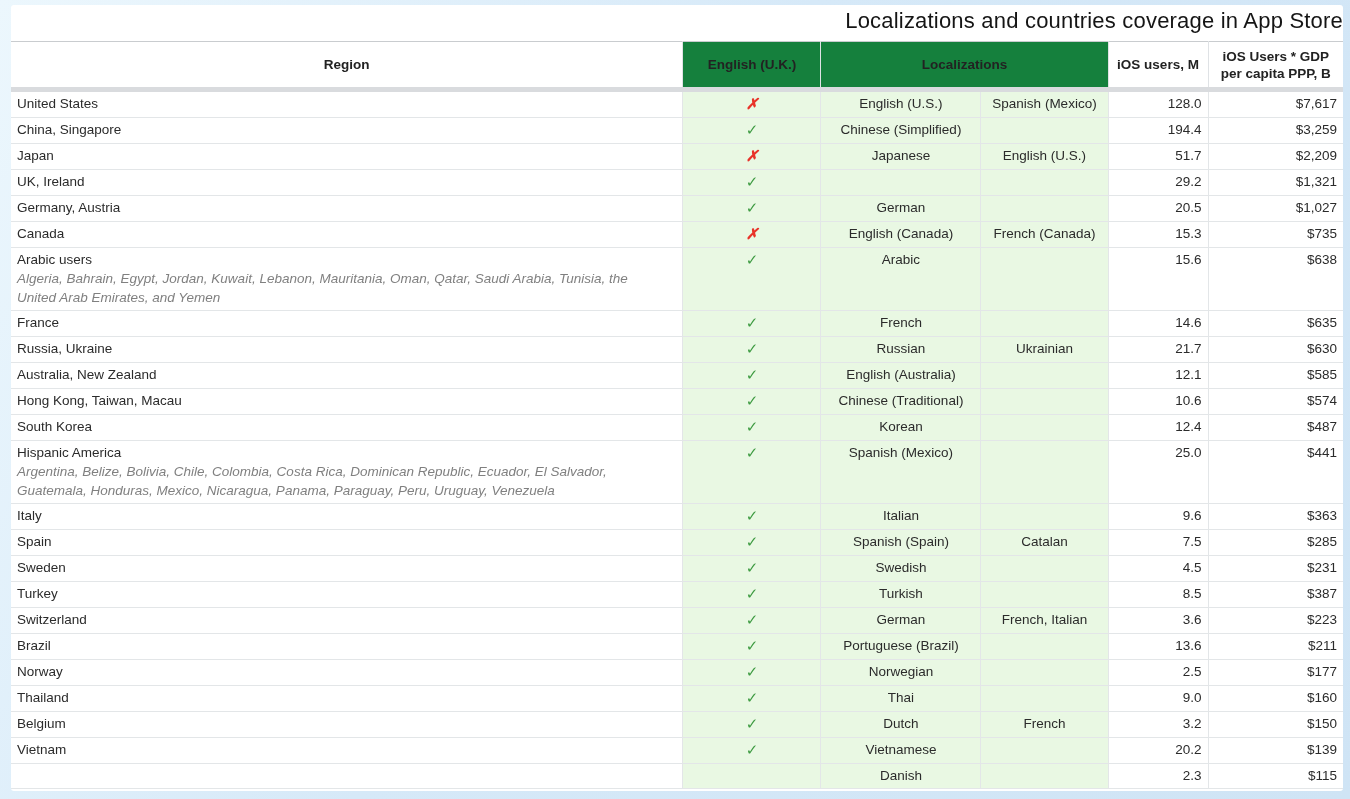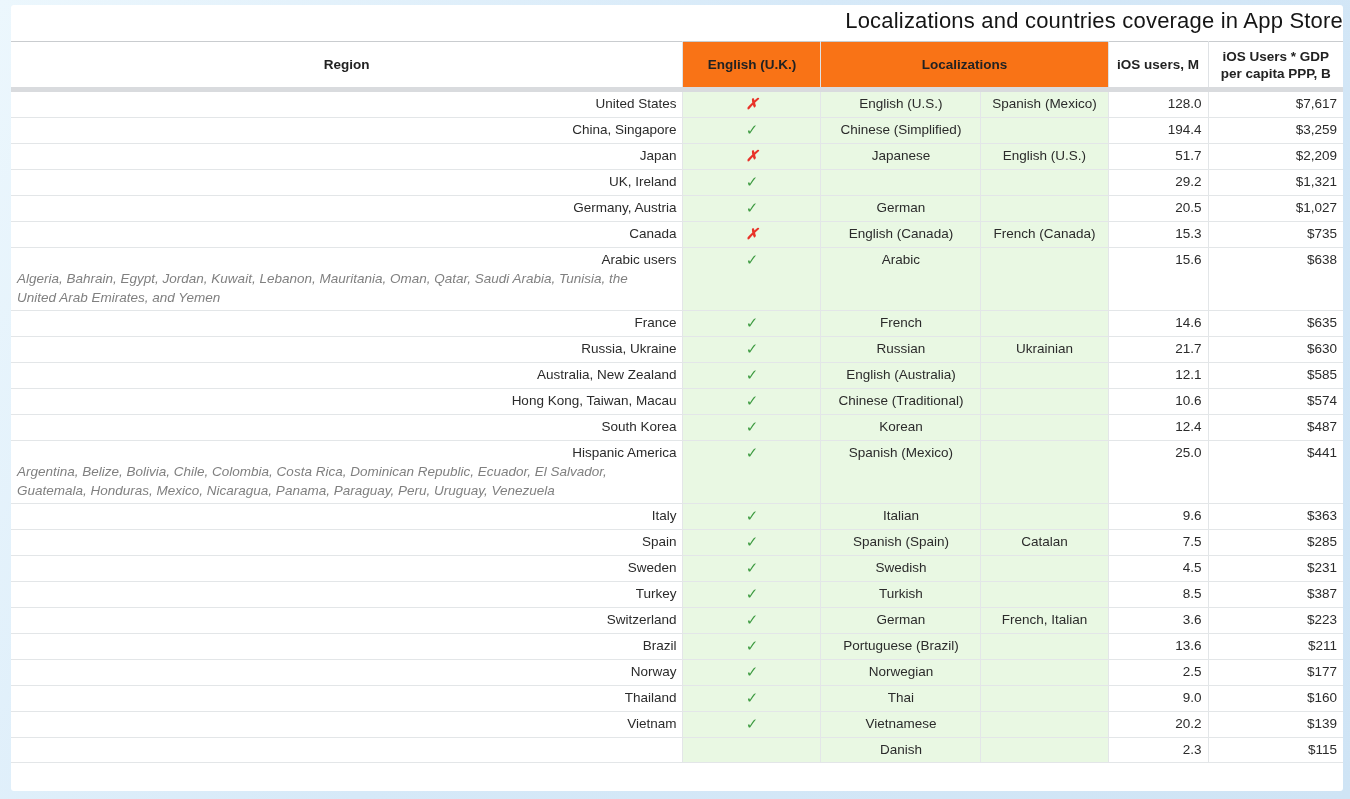--- a/index.html
+++ b/index.html
@@ -37,36 +37,36 @@
     border-bottom: 5px solid #d9dbde;
     background: #ffffff;
     font-size: 13.5px;
     font-weight: bold;
     color: #222;
     text-align: center;
     vertical-align: middle;
     padding: 2px 6px;
     line-height: 17px;
   }
-  .tbl th.green-h { background: #f97316; }
+  .tbl th.green-h { background: #15803d; }
   .tbl th:first-child { border-left: none; }
   .tbl th:last-child { border-right: none; }
   .tbl td {
     border: 1px solid #e3e6e8;
     font-size: 13.5px;
     color: #2b2b2b;
     padding: 3px 6px;
     vertical-align: top;
     line-height: 18px;
     overflow: hidden;
   }
   .tbl td:first-child { border-left: none; }
   .tbl td:last-child { border-right: none; }
   .td-region { text-align: left; }
-  .region-name { line-height: 18px; text-align: right; }
+  .region-name { line-height: 18px; }
   .region-countries {
     color: #808080;
     font-style: italic;
     line-height: 19px;
     padding-right: 40px;
   }
   .td-mark, .td-loc {
     background: #e9f8e3;
     text-align: center;
     border-color: #dde5dc;
@@ -308,20 +308,30 @@
               <div class="region-name">Thailand</div>
             </td>
             <td class="td-mark"><span class="mark mark-yes">✓</span></td>
             <td class="td-loc">Thai</td>
             <td class="td-loc"></td>
             <td class="td-num">9.0</td>
             <td class="td-num">$160</td>
           </tr>
           <tr class="row">
             <td class="td-region">
+              <div class="region-name">Belgium</div>
+            </td>
+            <td class="td-mark"><span class="mark mark-yes">✓</span></td>
+            <td class="td-loc">Dutch</td>
+            <td class="td-loc">French</td>
+            <td class="td-num">3.2</td>
+            <td class="td-num">$150</td>
+          </tr>
+          <tr class="row">
+            <td class="td-region">
               <div class="region-name">Vietnam</div>
             </td>
             <td class="td-mark"><span class="mark mark-yes">✓</span></td>
             <td class="td-loc">Vietnamese</td>
             <td class="td-loc"></td>
             <td class="td-num">20.2</td>
             <td class="td-num">$139</td>
           </tr>
           <tr class="row">
             <td class="td-region"></td>

